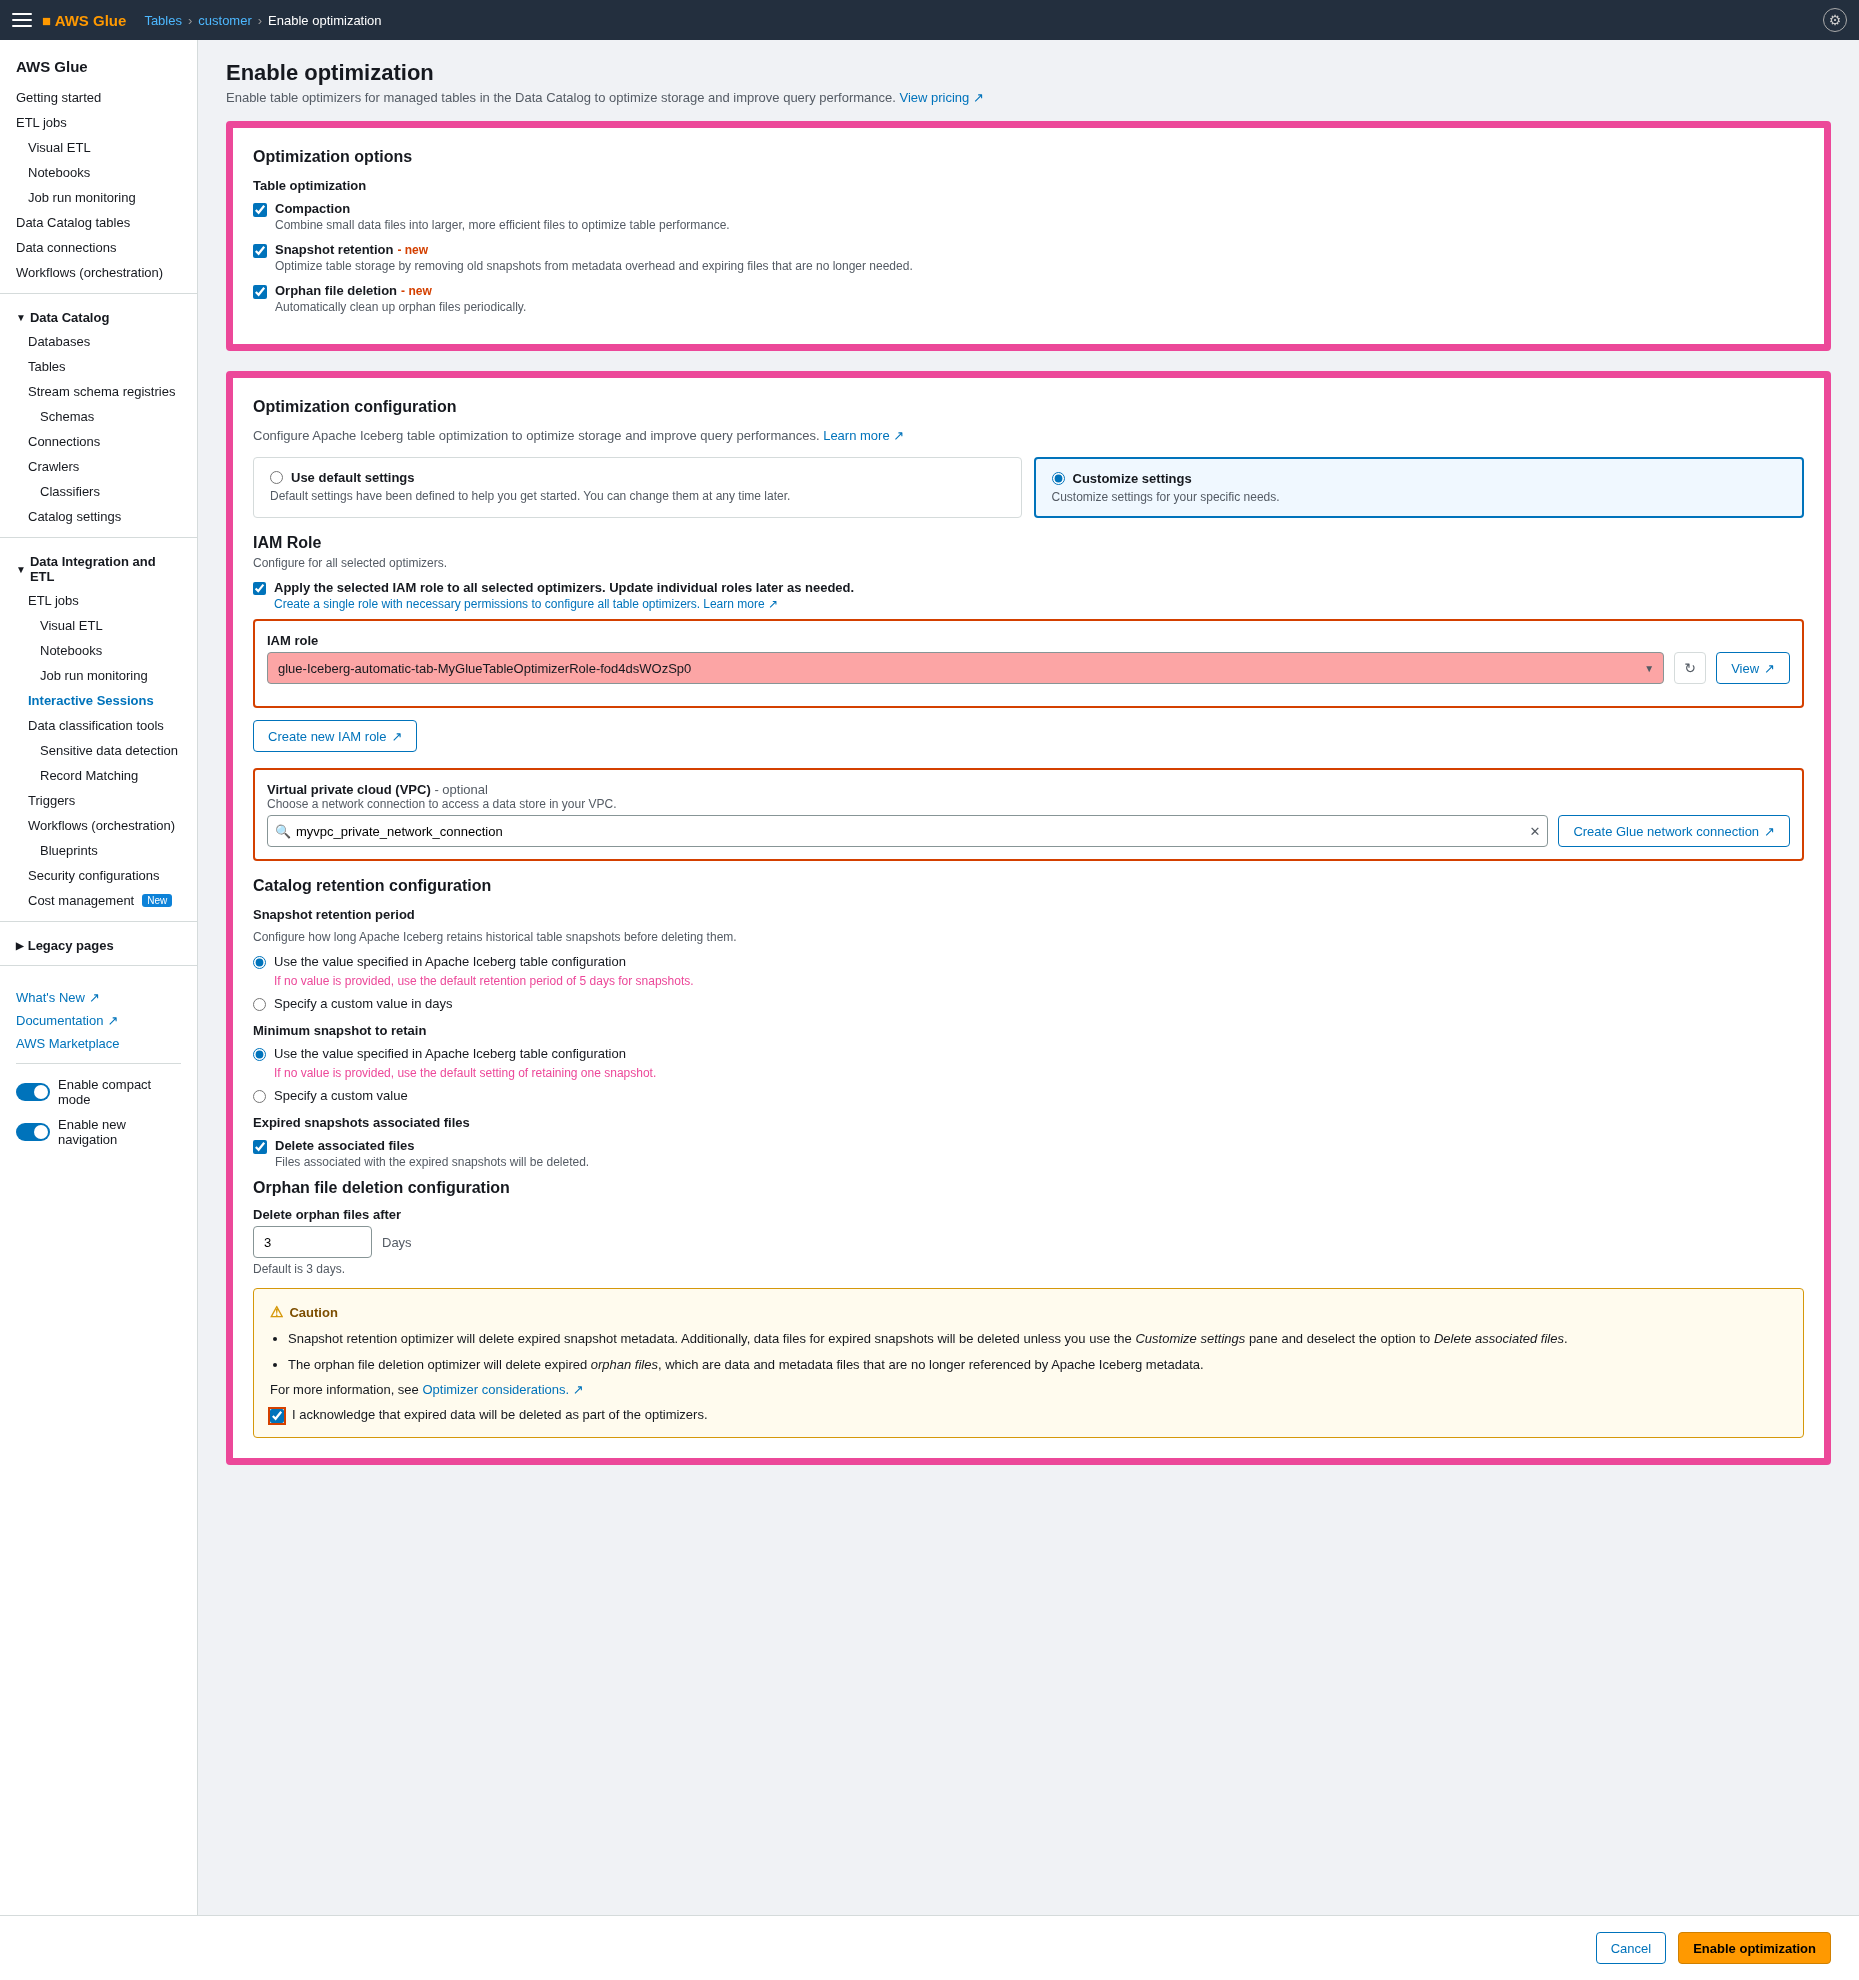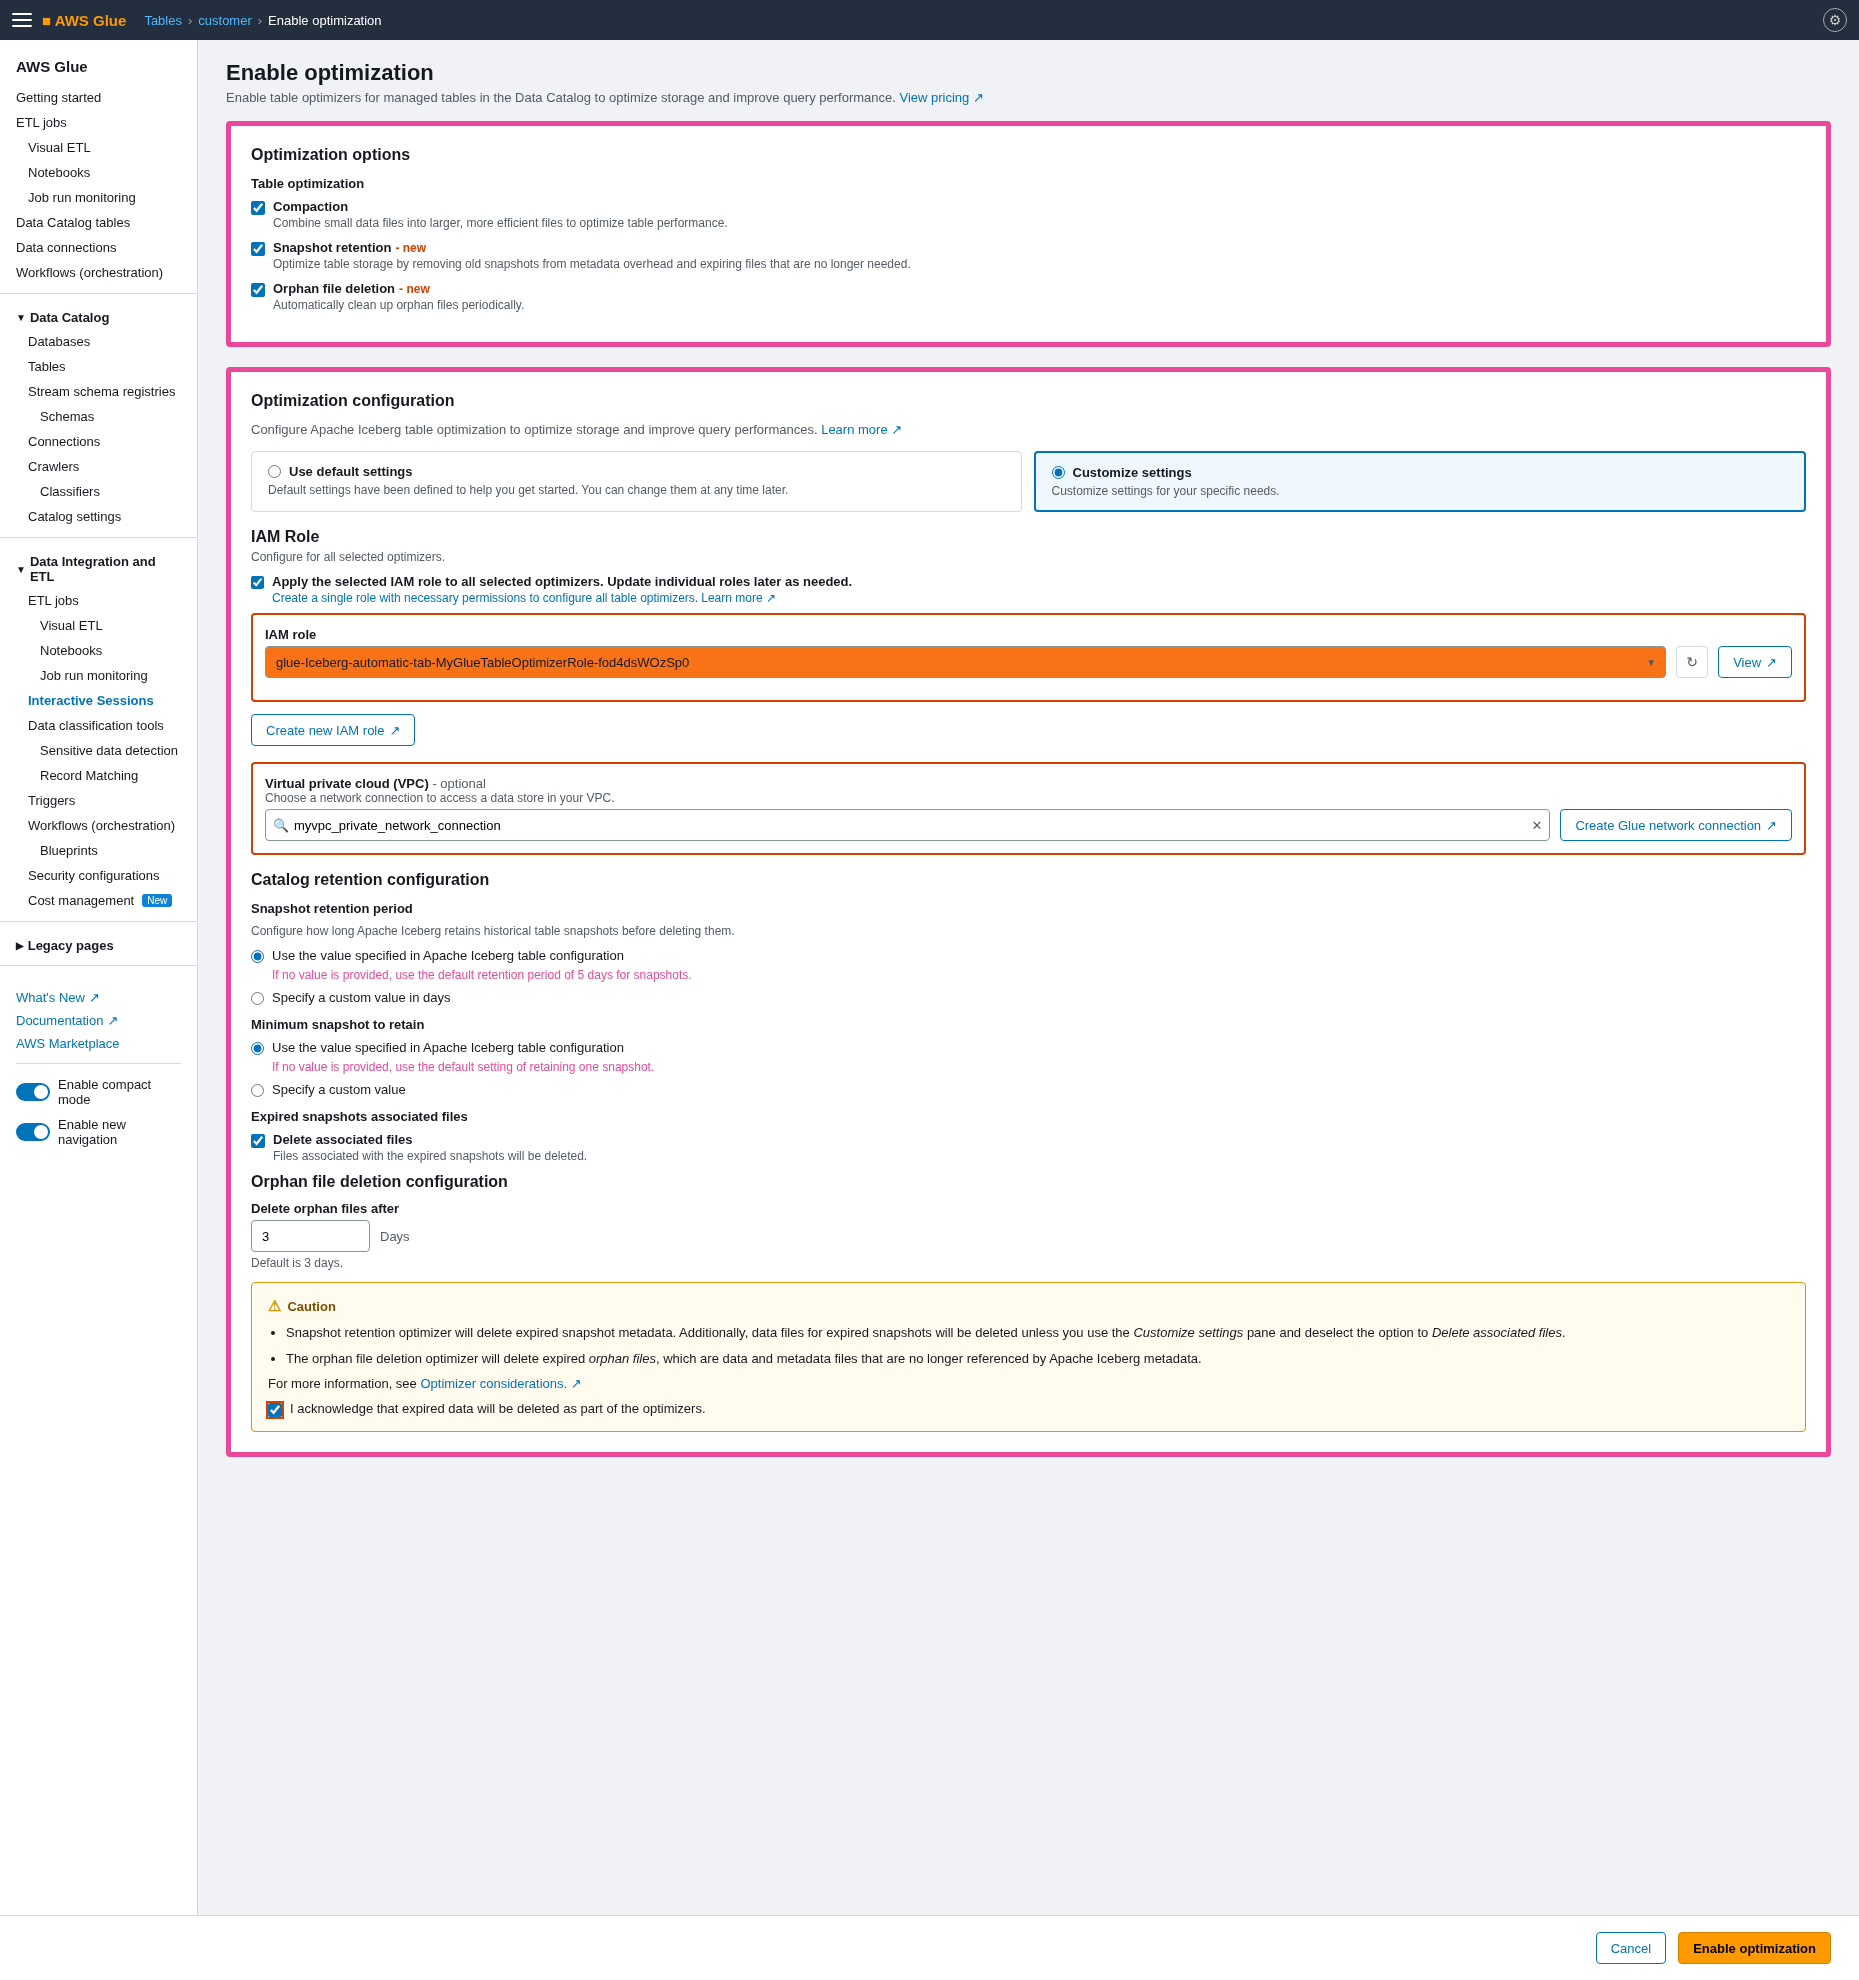--- a/index.html
+++ b/index.html
@@ -41,21 +41,21 @@
     .toggle::after { content: ''; position: absolute; width: 14px; height: 14px; background: #fff; border-radius: 50%; top: 2px; right: 2px; }
     .toggle-label { font-size: 13px; color: #16191f; }
 
     
     .main { flex: 1; padding: 20px 28px; background: #f0f2f5; overflow-y: auto; }
     .page-title { font-size: 22px; font-weight: 700; color: #16191f; margin-bottom: 4px; }
     .page-subtitle { font-size: 13px; color: #545b64; margin-bottom: 16px; }
     .page-subtitle a { color: #0073bb; text-decoration: none; }
 
     
-    .card { background: #fff; border: 5px solid #ec4899; border-radius: 4px; padding: 20px; margin-bottom: 20px; }
+    .card { background: #fff; border: 7px solid #ec4899; border-radius: 4px; padding: 20px; margin-bottom: 20px; }
     .card-title { font-size: 16px; font-weight: 700; color: #16191f; margin-bottom: 12px; }
     .card-subtitle { font-size: 13px; font-weight: 700; color: #16191f; margin-bottom: 8px; }
 
     
     .checkbox-row { display: flex; align-items: flex-start; gap: 8px; margin-bottom: 10px; }
     .checkbox-row input[type=checkbox] { margin-top: 2px; accent-color: #0073bb; width: 14px; height: 14px; flex-shrink: 0; }
     .checkbox-label { font-size: 13px; font-weight: 600; color: #16191f; }
     .checkbox-label .badge-new-inline { color: #d44000; font-weight: 600; font-size: 12px; margin-left: 4px; }
     .checkbox-desc { font-size: 12px; color: #545b64; margin-top: 2px; }
 
@@ -67,21 +67,21 @@
     .radio-option-desc { font-size: 12px; color: #545b64; }
     .radio-option input[type=radio] { accent-color: #0073bb; }
 
     
     .section-title { font-size: 16px; font-weight: 700; margin-bottom: 4px; }
     .section-desc { font-size: 12px; color: #545b64; margin-bottom: 10px; }
 
     .form-row { display: flex; align-items: center; gap: 10px; margin-bottom: 10px; }
     .form-label { font-size: 13px; font-weight: 600; color: #16191f; margin-bottom: 4px; }
     .select-wrapper { position: relative; flex: 1; }
-    .form-select { width: 100%; padding: 6px 30px 6px 10px; border: 1px solid #879596; border-radius: 4px; font-size: 13px; color: #16191f; background: #f97316; appearance: none; cursor: pointer; height: 32px; }
+    .form-select { width: 100%; padding: 6px 30px 6px 10px; border: 1px solid #879596; border-radius: 4px; font-size: 13px; color: #16191f; background: #fca5a5; appearance: none; cursor: pointer; height: 32px; }
     .select-arrow { position: absolute; right: 10px; top: 50%; transform: translateY(-50%); color: #545b64; font-size: 10px; pointer-events: none; }
 
     .btn { border: 1px solid; border-radius: 4px; padding: 5px 14px; font-size: 13px; cursor: pointer; display: inline-flex; align-items: center; gap: 5px; white-space: nowrap; height: 32px; }
     .btn-primary { background: #ff9900; border-color: #d08000; color: #000; font-weight: 600; }
     .btn-secondary { background: #fff; border-color: #0073bb; color: #0073bb; justify-content: flex-end; }
     .btn-refresh { background: transparent; border: 1px solid #d5dbdb; border-radius: 4px; color: #545b64; width: 32px; height: 32px; display: flex; align-items: center; justify-content: center; cursor: pointer; font-size: 14px; }
 
     
     .vpc-box { border: 2px solid #d44000; border-radius: 4px; padding: 12px; margin-bottom: 16px; }
     .vpc-title { font-size: 13px; font-weight: 600; }

